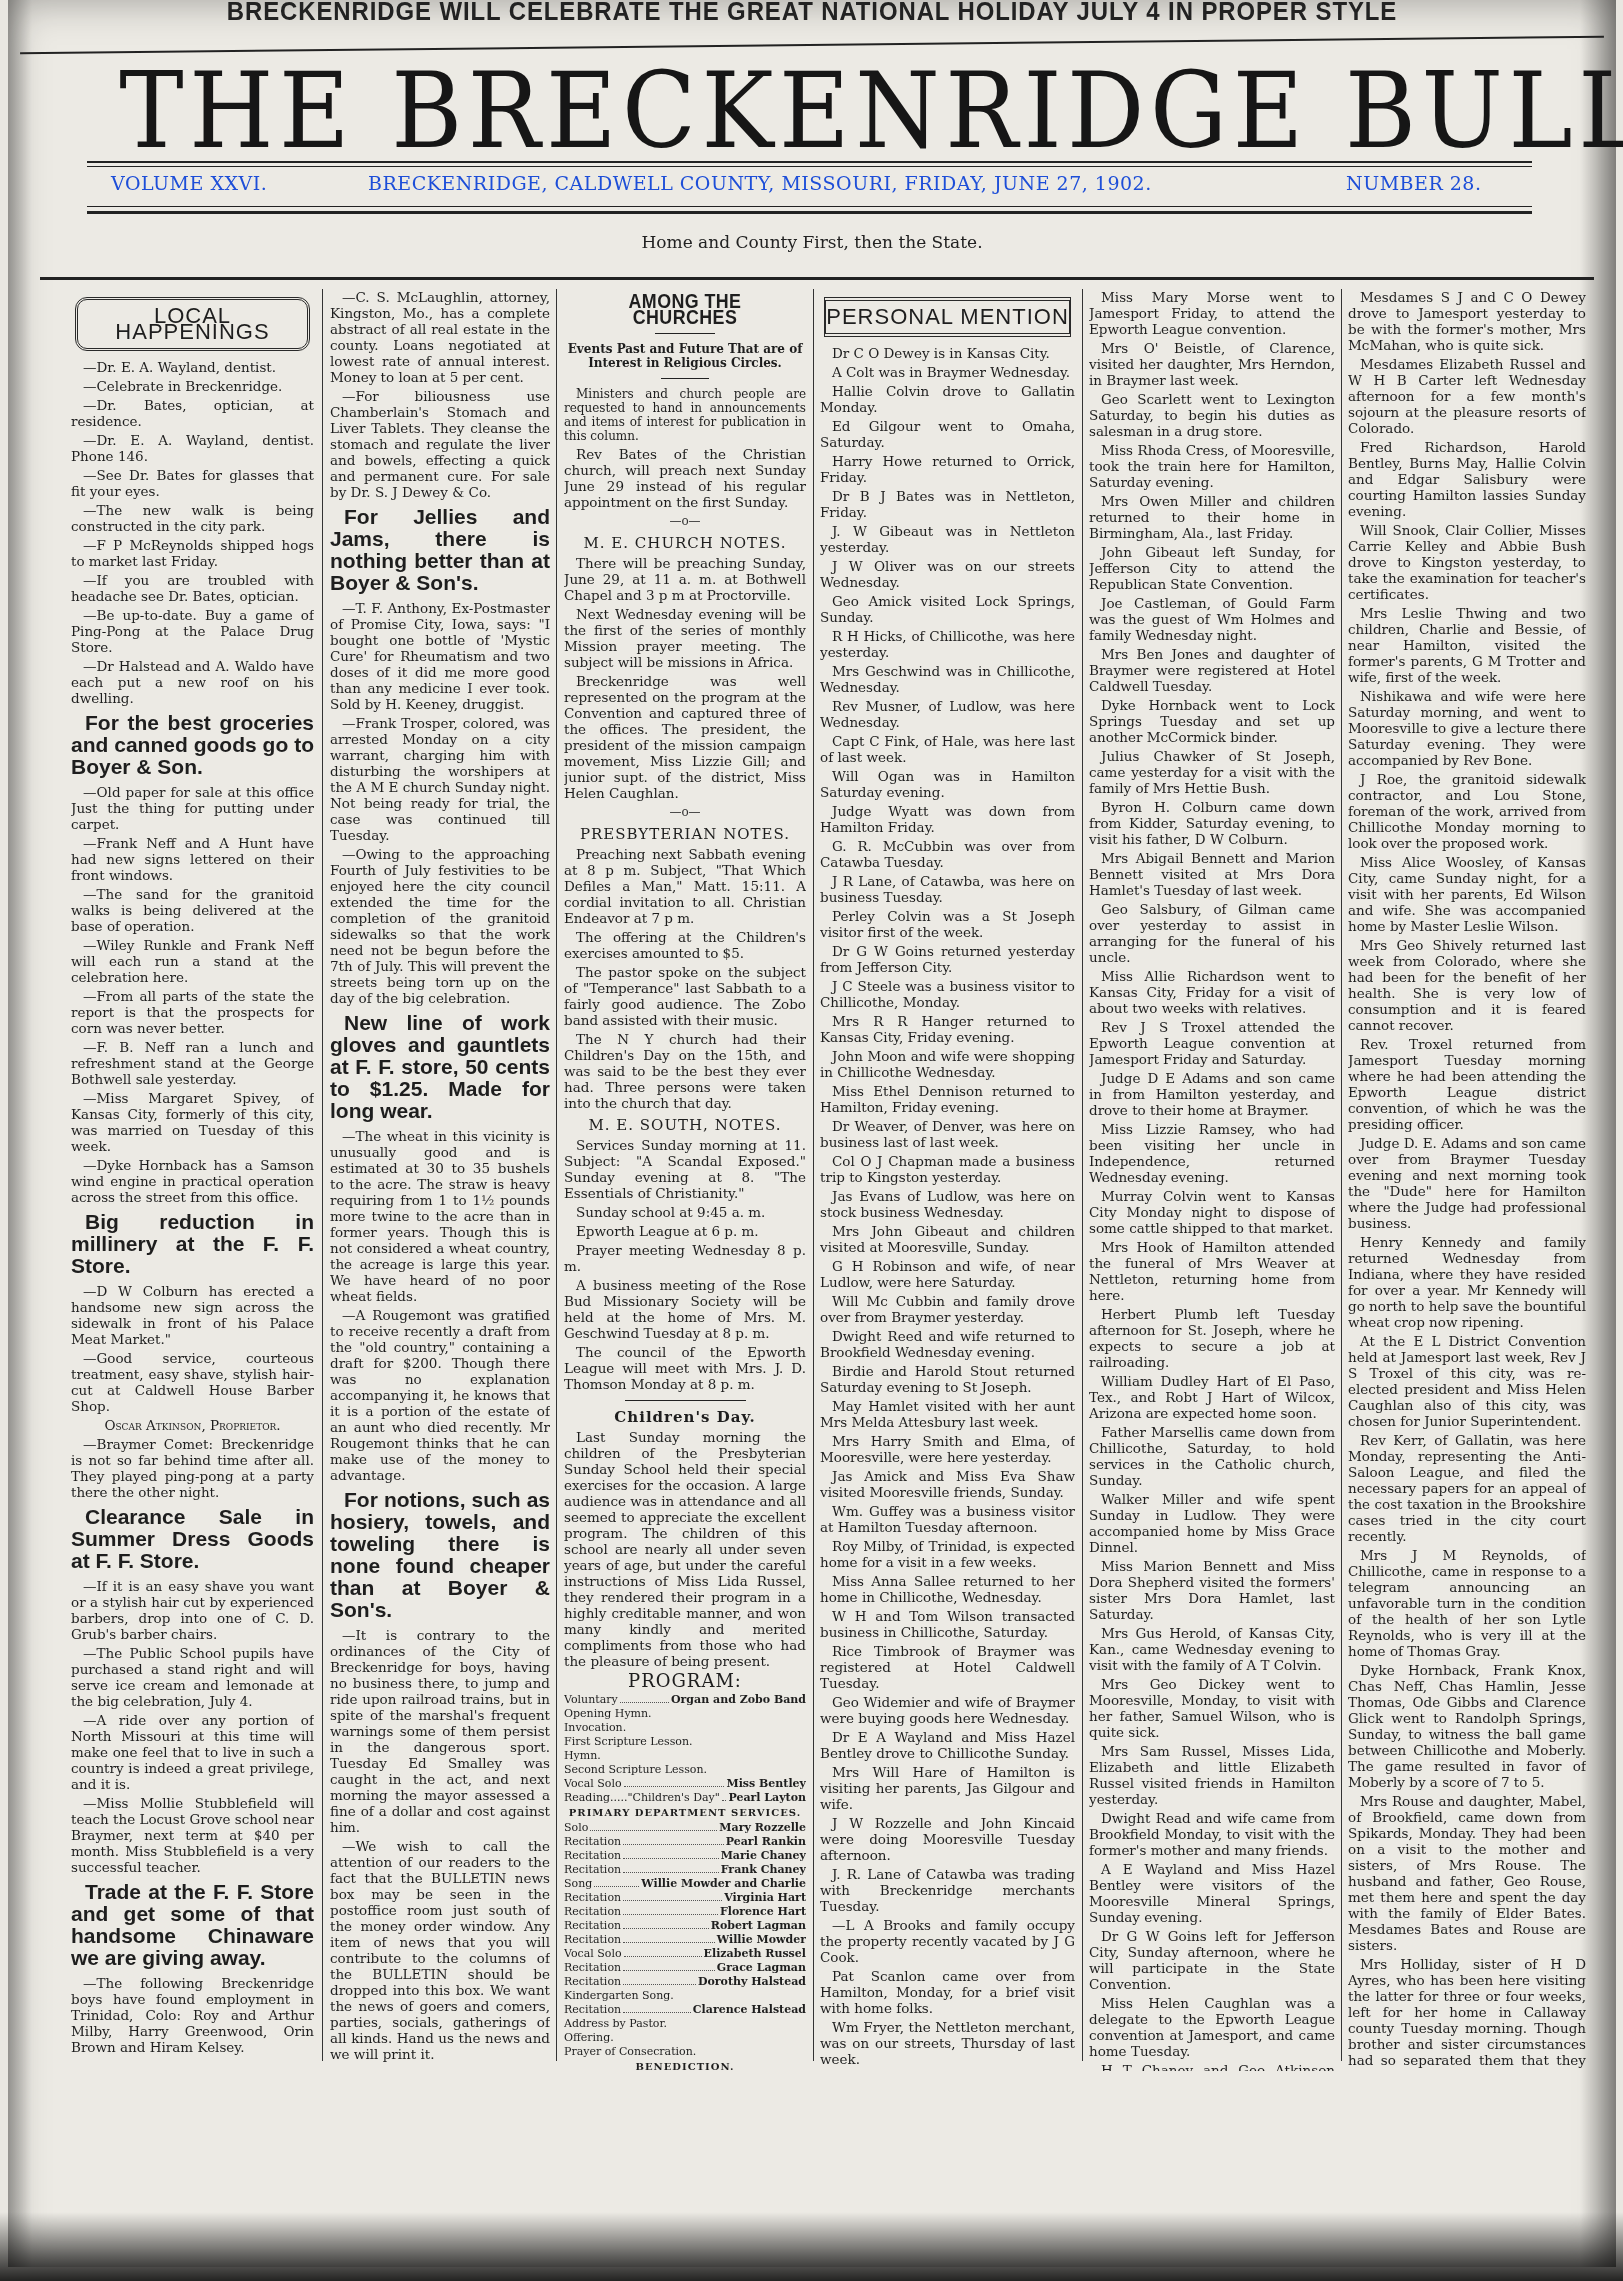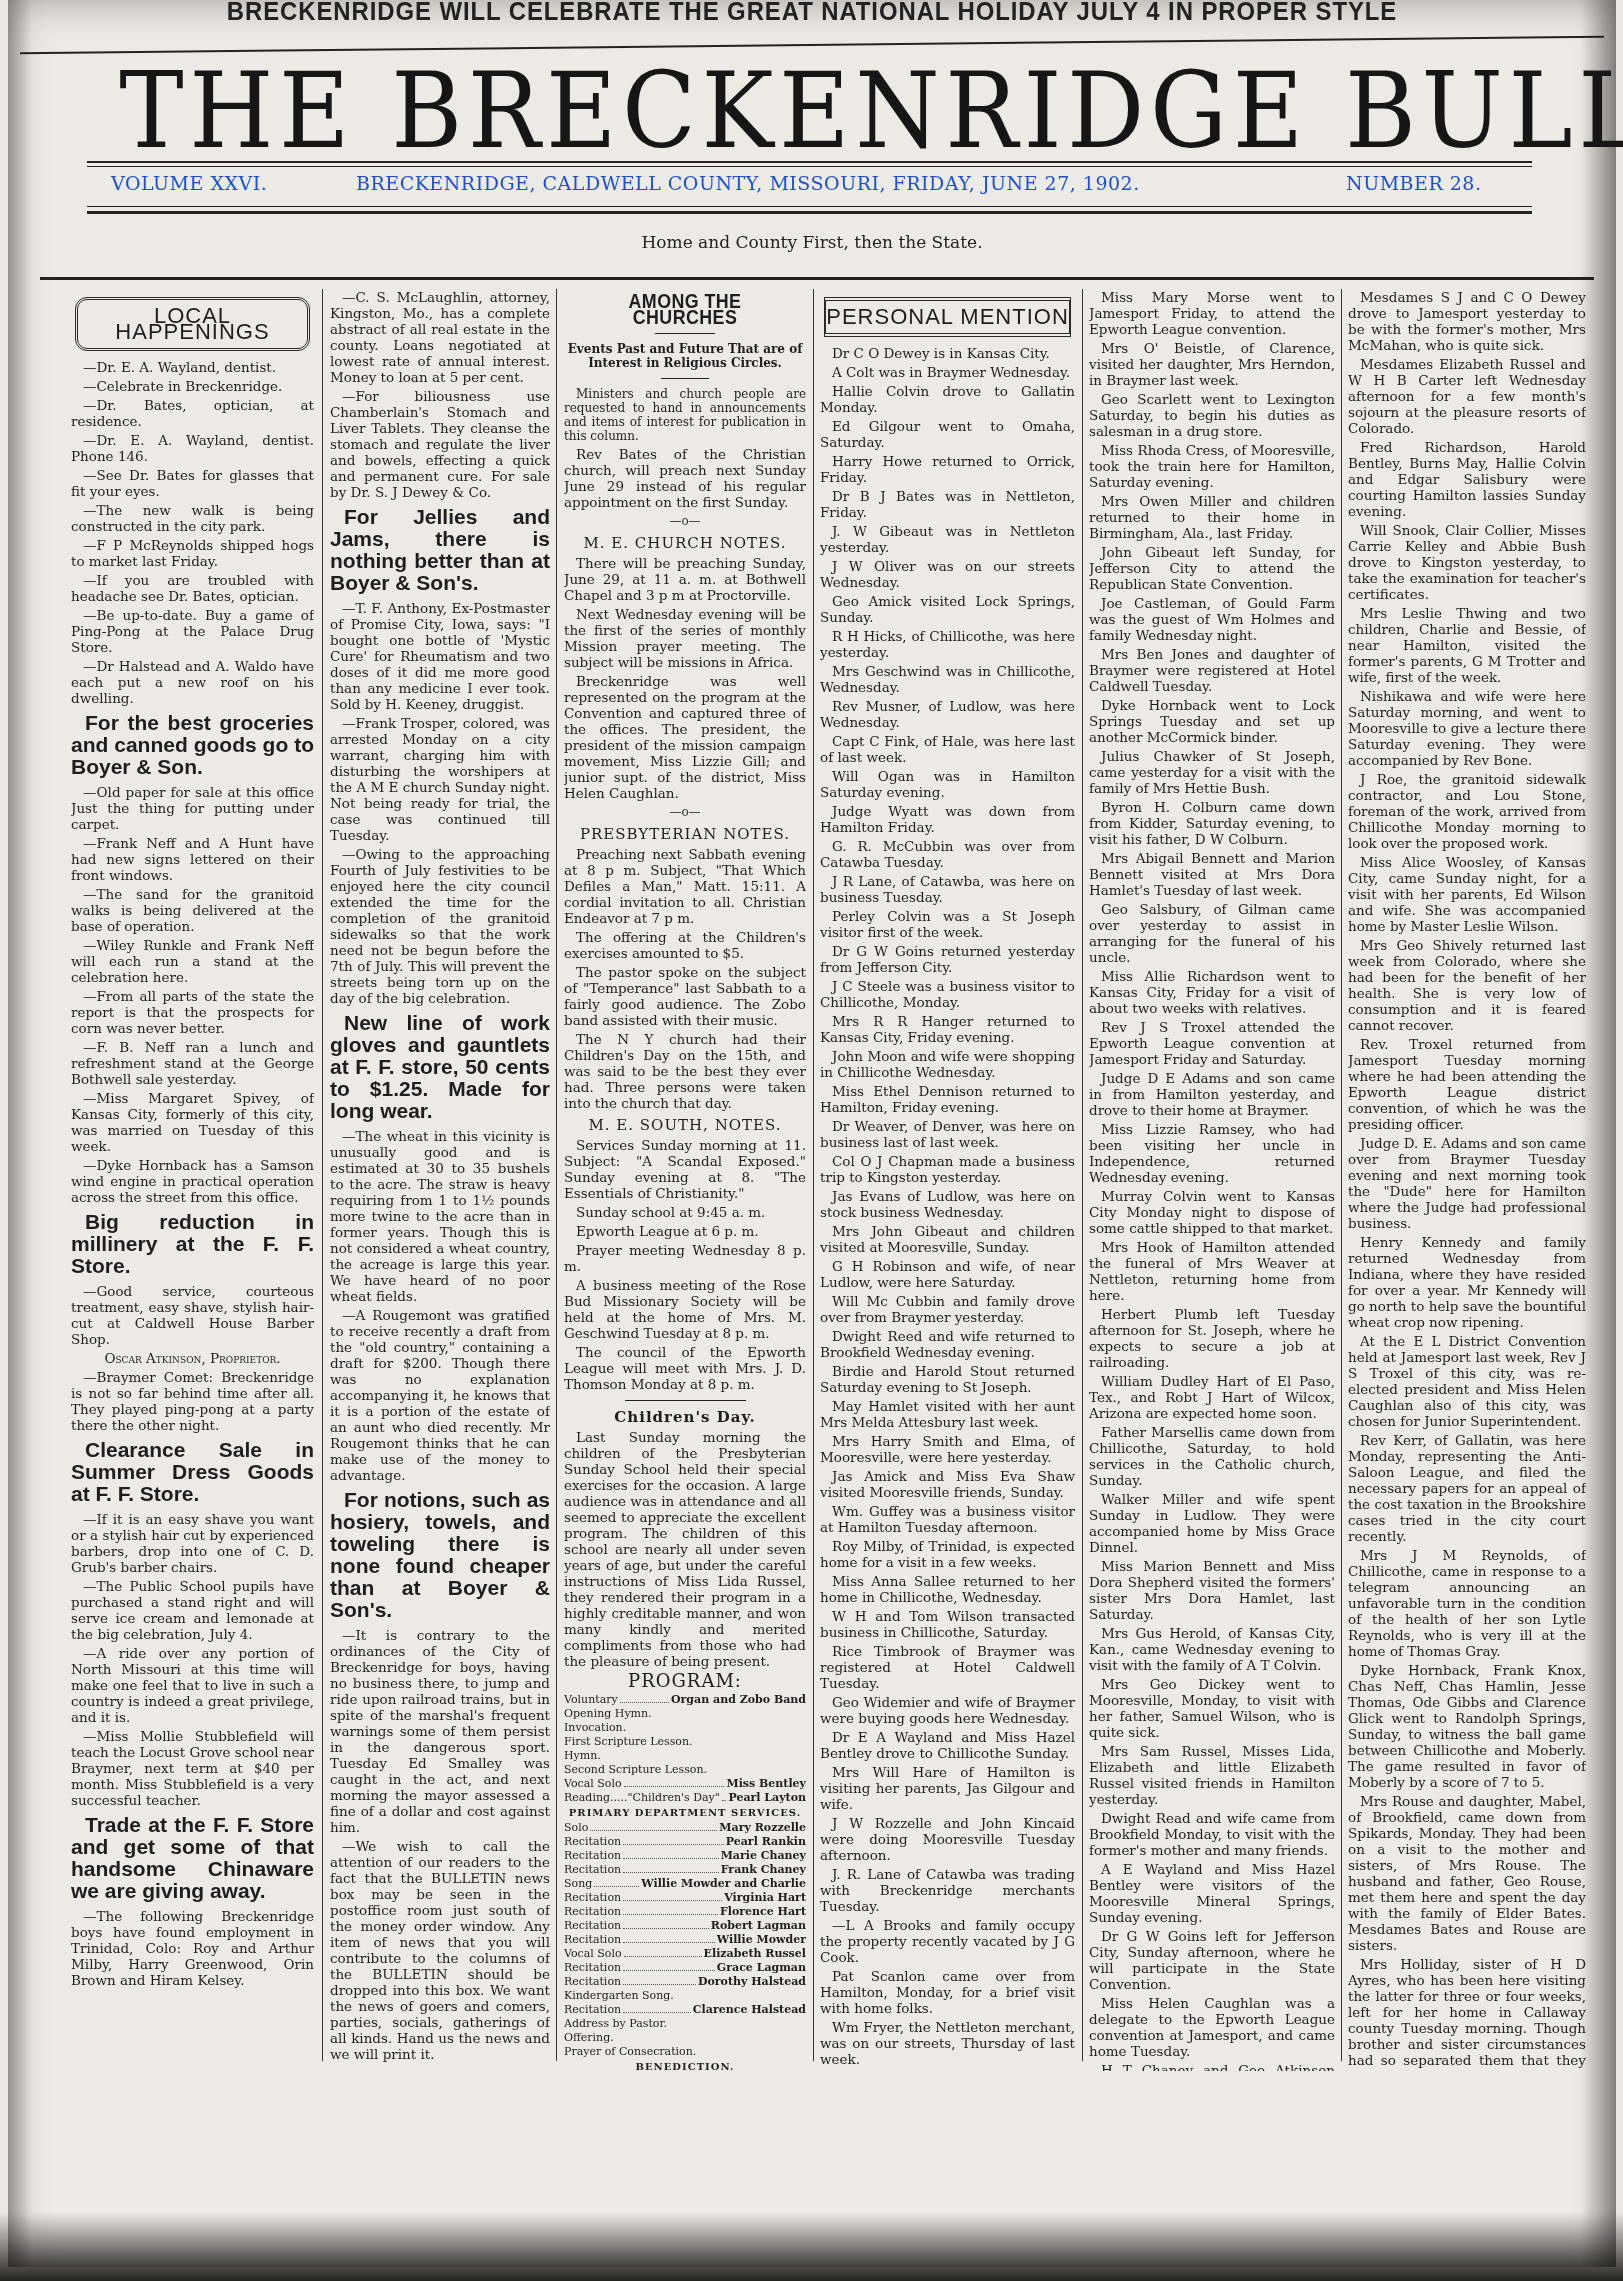--- a/index.html
+++ b/index.html
@@ -39,21 +39,21 @@
 </div>
 
 <div class="banner">BRECKENRIDGE WILL CELEBRATE THE GREAT NATIONAL HOLIDAY JULY 4 IN PROPER STYLE</div>
 <div class="rule" style="left:20px;top:44px;width:1584px;height:2px;transform:rotate(-0.6deg);"></div>
 
 <div class="masthead">THE BRECKENRIDGE BULLETIN.</div>
 
 <div class="rule" style="left:87px;top:161px;width:1445px;height:2px;"></div>
 <div class="rule" style="left:87px;top:166px;width:1445px;height:1px;"></div>
 <div class="dateline" style="left:111px;">VOLUME XXVI.</div>
-<div class="dateline" style="left:356px;">BRECKENRIDGE, CALDWELL COUNTY, MISSOURI, FRIDAY, JUNE 27, 1902.</div>
+<div class="dateline" style="left:368px;">BRECKENRIDGE, CALDWELL COUNTY, MISSOURI, FRIDAY, JUNE 27, 1902.</div>
 <div class="dateline" style="left:1346px;">NUMBER 28.</div>
 <div class="rule" style="left:87px;top:206px;width:1445px;height:1px;"></div>
 <div class="rule" style="left:87px;top:211px;width:1445px;height:3px;"></div>
 
 <div class="motto">Home and County First, then the State.</div>
 
 <div class="rule" style="left:40px;top:277px;width:1554px;height:3px;"></div>
 
 <div class="colsep" style="left:322px;"></div>
 <div class="colsep" style="left:556px;"></div>
@@ -76,20 +76,21 @@
   <p class="ad">For the best groceries and canned goods go to Boyer &amp; Son.</p>
   <p>—Old paper for sale at this office Just the thing for putting under carpet.</p>
   <p>—Frank Neff and A Hunt have had new signs lettered on their front windows.</p>
   <p>—The sand for the granitoid walks is being delivered at the base of operation.</p>
   <p>—Wiley Runkle and Frank Neff will each run a stand at the celebration here.</p>
   <p>—From all parts of the state the report is that the prospects for corn was never better.</p>
   <p>—F. B. Neff ran a lunch and refreshment stand at the George Bothwell sale yesterday.</p>
   <p>—Miss Margaret Spivey, of Kansas City, formerly of this city, was married on Tuesday of this week.</p>
   <p>—Dyke Hornback has a Samson wind engine in practical operation across the street from this office.</p>
   <p class="ad">Big reduction in millinery at the F. F. Store.</p>
+  <p>—D W Colburn has erected a handsome new sign across the sidewalk in front of his Palace Meat Market."</p>
   <p>—Good service, courteous treatment, easy shave, stylish hair-cut at Caldwell House Barber Shop.</p>
   <p class="sig-c">Oscar Atkinson, Proprietor.</p>
   <p>—Braymer Comet: Breckenridge is not so far behind time after all. They played ping-pong at a party there the other night.</p>
   <p class="ad">Clearance Sale in Summer Dress Goods at F. F. Store.</p>
   <p>—If it is an easy shave you want or a stylish hair cut by experienced barbers, drop into one of C. D. Grub's barber chairs.</p>
   <p>—The Public School pupils have purchased a stand right and will serve ice cream and lemonade at the big celebration, July 4.</p>
   <p>—A ride over any portion of North Missouri at this time will make one feel that to live in such a country is indeed a great privilege, and it is.</p>
   <p>—Miss Mollie Stubblefield will teach the Locust Grove school near Braymer, next term at $40 per month. Miss Stubblefield is a very successful teacher.</p>
   <p class="ad">Trade at the F. F. Store and get some of that handsome Chinaware we are giving away.</p>
   <p>—The following Breckenridge boys have found employment in Trinidad, Colo: Roy and Arthur Milby, Harry Greenwood, Orin Brown and Hiram Kelsey.</p>

